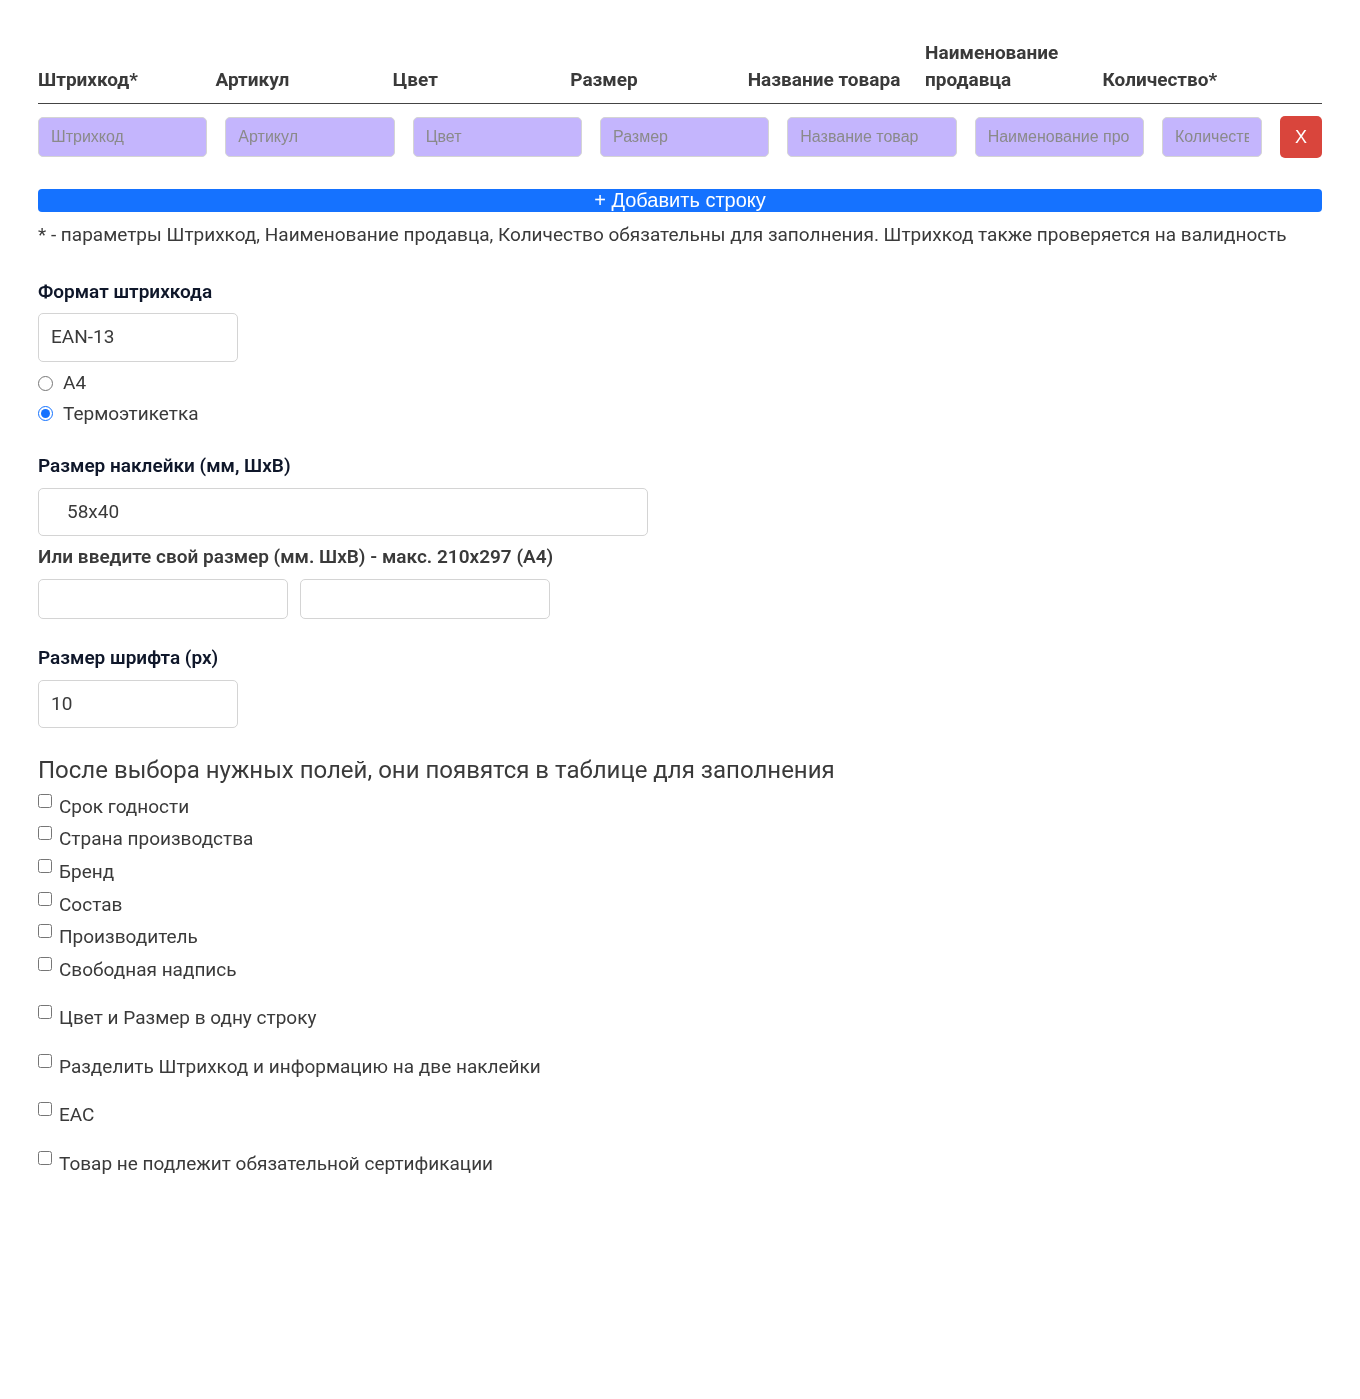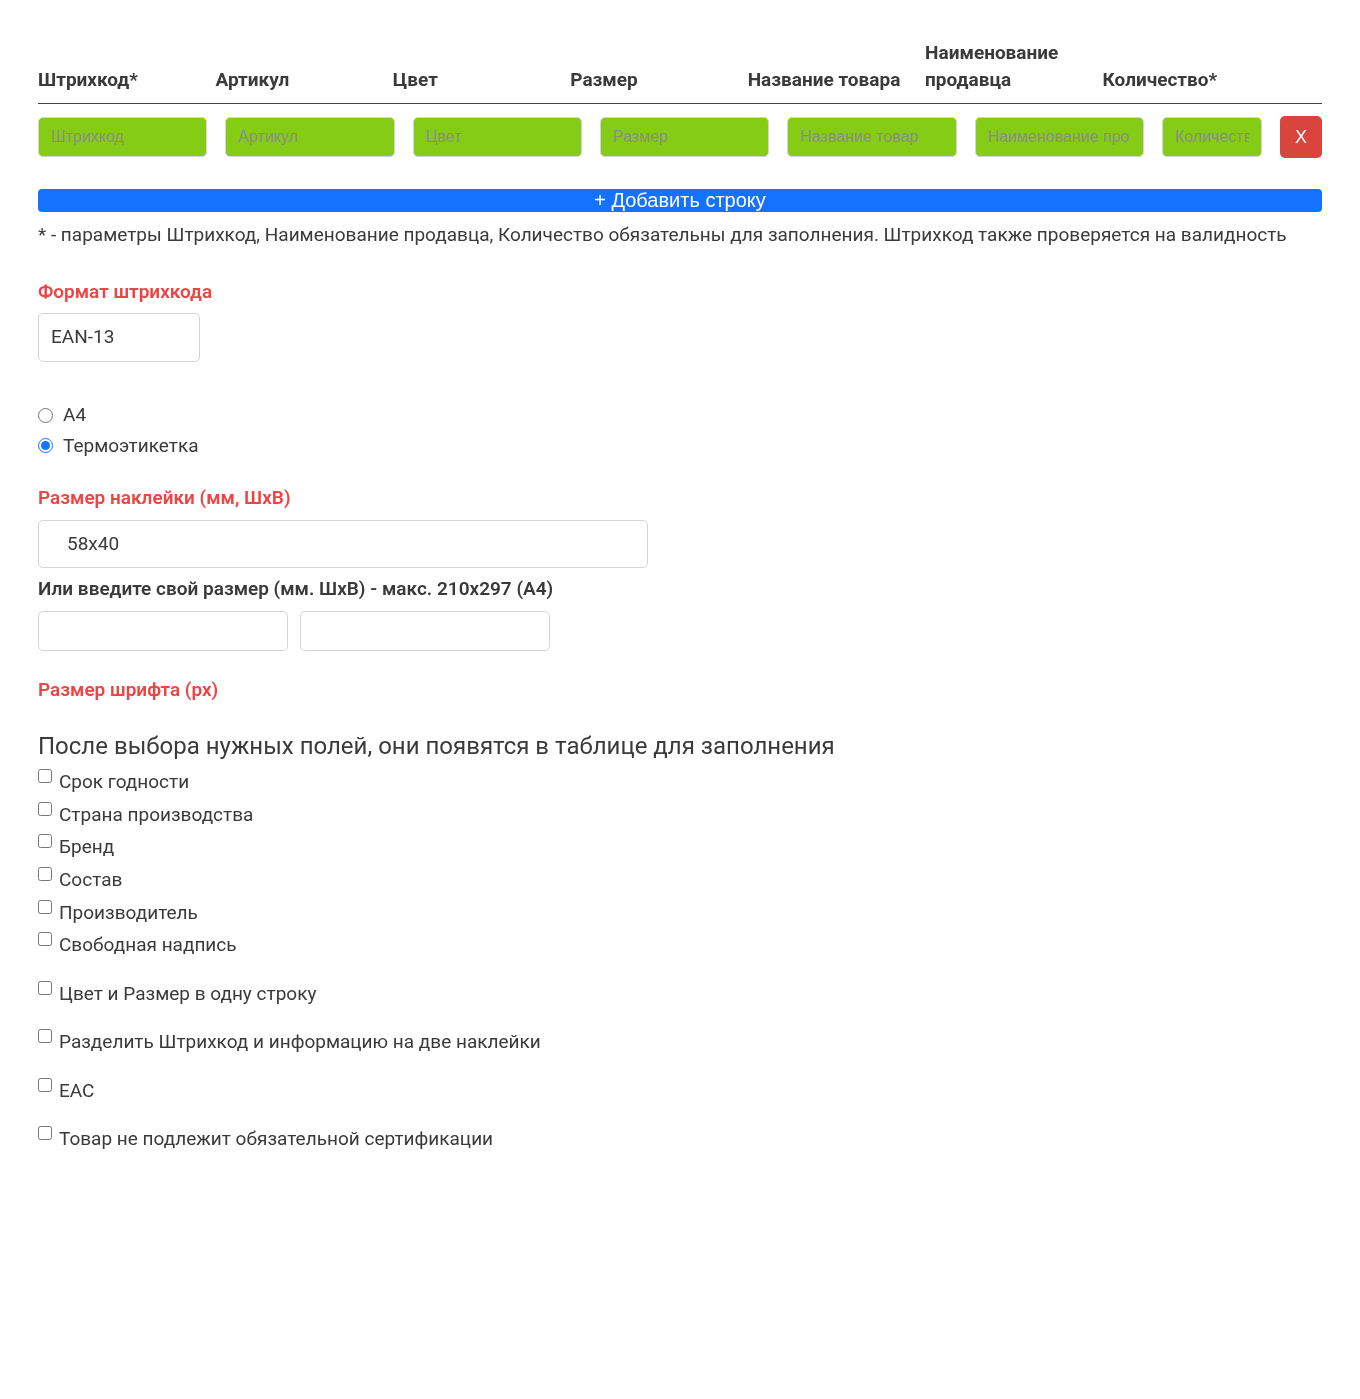--- a/index.html
+++ b/index.html
@@ -36,21 +36,21 @@
     }
     .input-cell { flex: 1 1 0; }
     .input-cell.narrow { flex: 0 0 100px; }
     .input-cell input {
       width: 100%;
       padding: 10px 12px;
       border: 1px solid #d4d4d4;
       border-radius: 5px;
       font-size: 16px;
       color: #555;
-      background: #84cc16;
+      background: #c4b5fd;
     }
     .input-cell input::placeholder { color: #8a8a8a; }
     .delete-btn {
       flex: 0 0 42px;
       height: 42px;
       background: #d9453c;
       color: #fff;
       border: none;
       border-radius: 5px;
       font-size: 18px;
@@ -72,31 +72,31 @@
     .note {
       color: #3a3a3a;
       margin-bottom: 30px;
       font-size: 19px;
     }
     .field-label {
       font-weight: 600;
       font-size: 19px;
       margin-bottom: 8px;
       display: block;
-      color: #ef4444;
+      color: #0f172a;
     }
     .select-like {
       border: 1px solid #d4d4d4;
       border-radius: 5px;
       padding: 10px 12px;
-      width: 162px;
+      width: 200px;
       font-size: 19px;
       color: #3a3a3a;
       background: #fff;
-      margin-bottom: 40px;
+      margin-bottom: 8px;
       cursor: pointer;
     }
     .select-medium { width: 610px; padding-left: 28px; }
     .radio-group { margin-bottom: 26px; }
     .radio-item {
       display: flex;
       align-items: center;
       gap: 10px;
       margin-bottom: 4px;
       font-size: 19px;
@@ -198,20 +198,21 @@
 <div class="select-like select-medium" style="margin-bottom:8px;">58x40</div>
 
 <label class="custom-size-label">Или введите свой размер (мм. ШхВ) - макс. 210x297 (А4)</label>
 <div class="custom-size-inputs">
   <input type="text" style="">
   <input type="text" style="">
 </div>
 
 <div class="font-size-block">
   <label class="field-label">Размер шрифта (px)</label>
+  <div class="select-like">10</div>
 </div>
 
 <p class="helper-text">После выбора нужных полей, они появятся в таблице для заполнения</p>
 
 <div class="checkbox-group-1">
   <label class="checkbox-item">
     <input type="checkbox" style="">
     <span>Срок годности</span>
   </label>
   <label class="checkbox-item">

